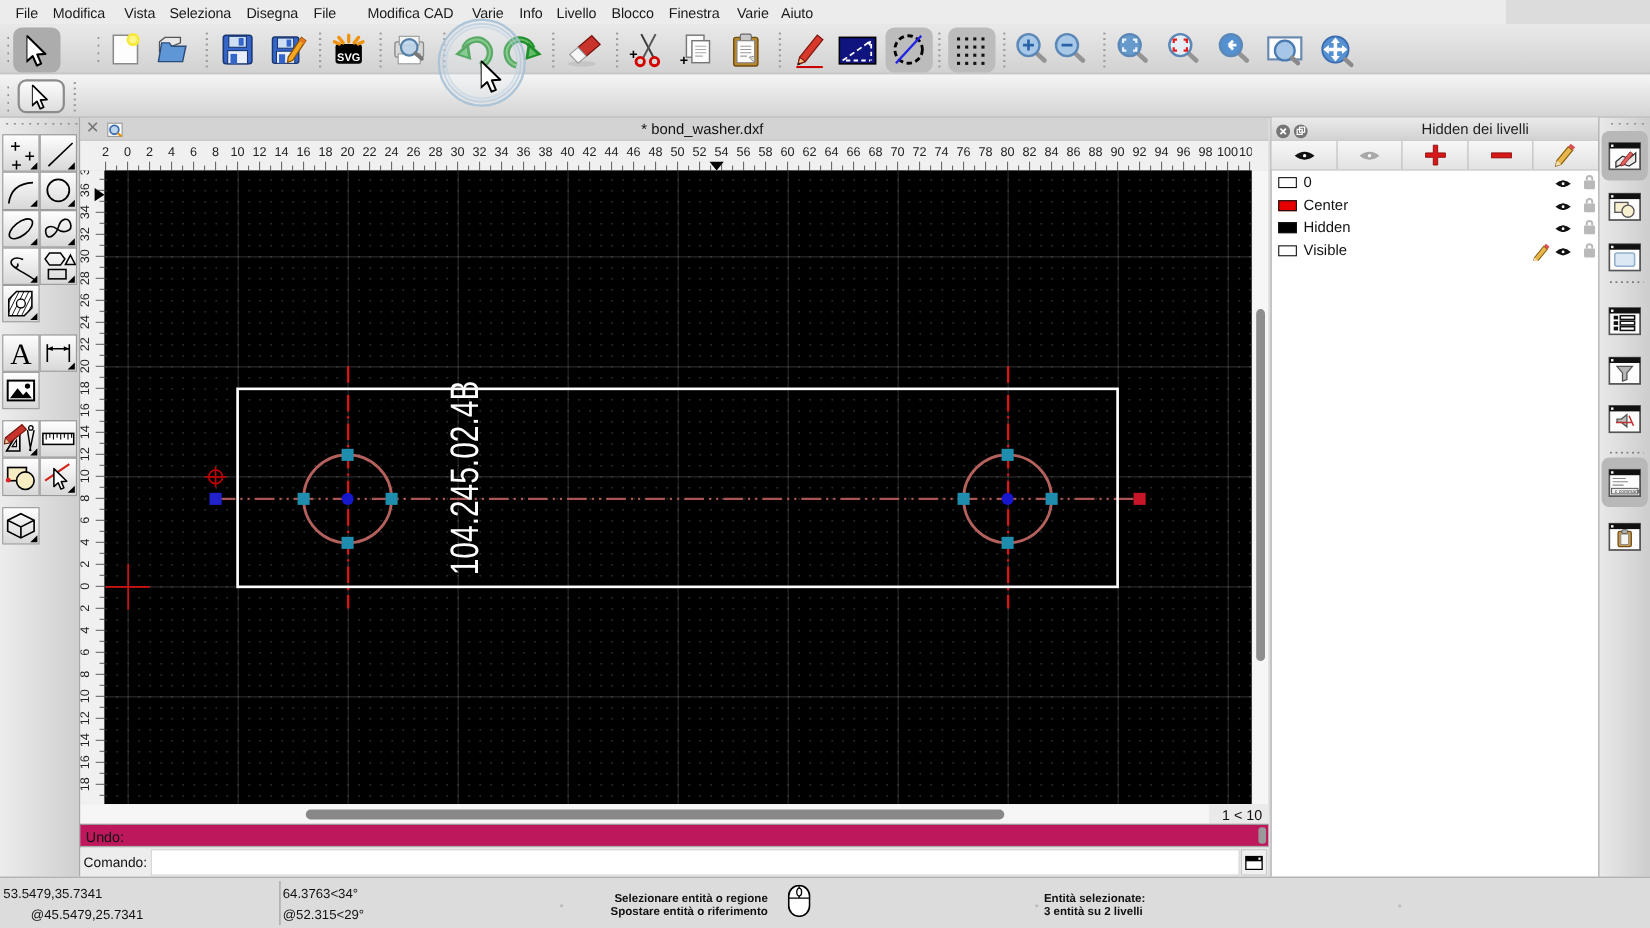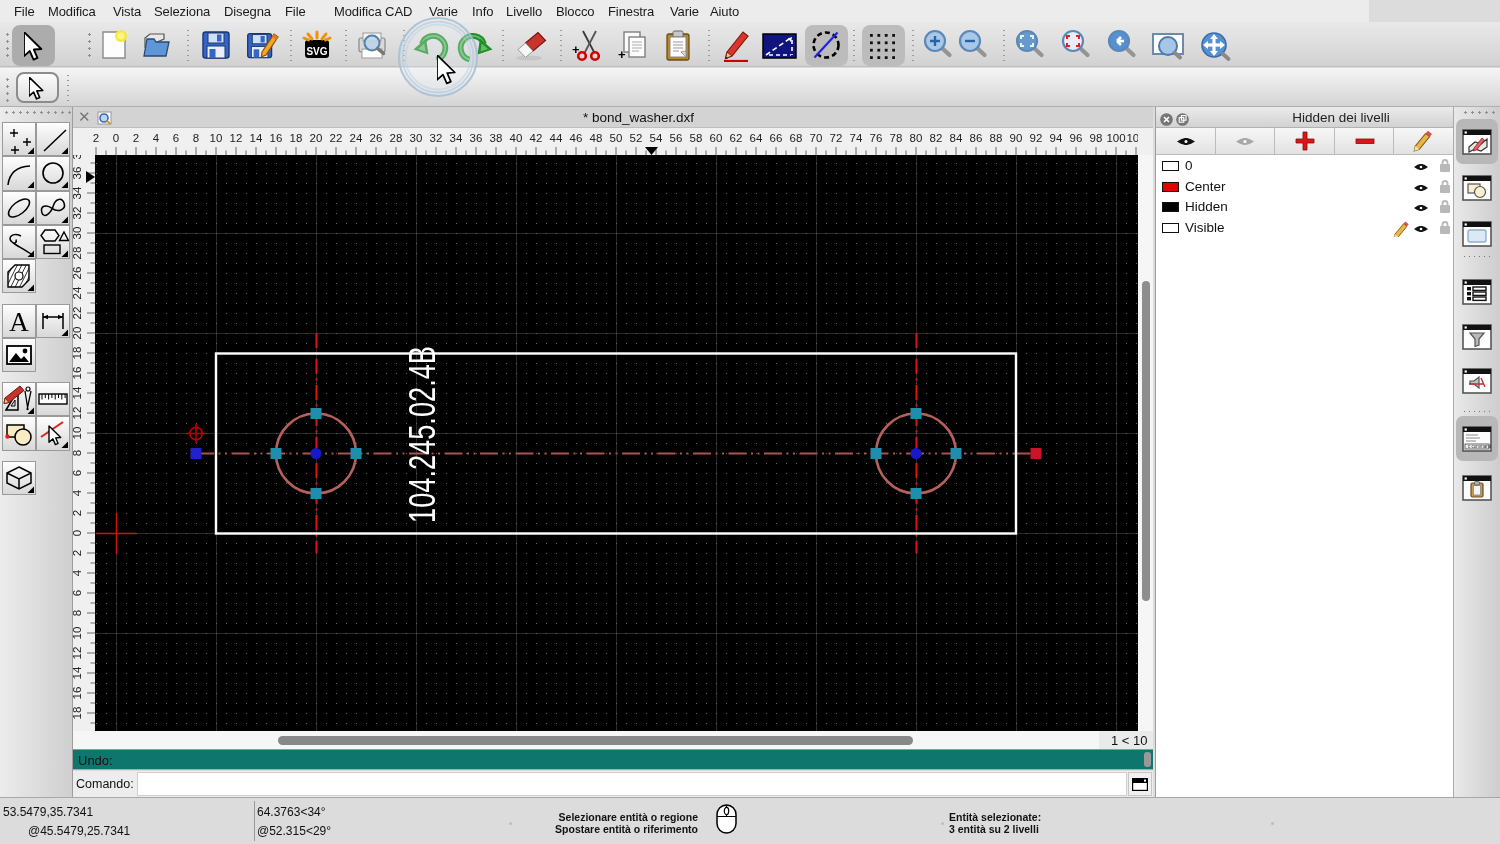--- a/index.html
+++ b/index.html
@@ -25,21 +25,21 @@
 #hruler{left:73px;top:128px;width:1080px;height:27px;background:#f0f0f0;}
 #vruler{left:73px;top:155px;width:22px;height:576px;background:#f0f0f0;}
 
 #canvas{left:95px;top:155px;width:1043px;height:576px;background:#000;}
 
 #vscroll{left:1138px;top:155px;width:15px;height:576px;background:#f6f6f6;}
 #vthumb{position:absolute;left:4px;top:126px;width:8px;height:320px;background:#8d8d8d;border-radius:4px;}
 #hscroll{left:73px;top:731px;width:1080px;height:18px;background:#f6f6f6;}
 #hthumb{position:absolute;left:205px;top:5px;width:635px;height:9px;background:#888;border-radius:4.5px;}
 #pginfo{position:absolute;left:1026px;top:0;width:54px;height:18px;background:#eaeaea;font-size:13px;color:#111;text-align:right;padding:2px 2px 0 0;}
-#undorow{left:73px;top:749px;width:1080px;height:21px;background:#0f766e;border-top:1px solid #989898;border-bottom:1px solid #ababab;}
+#undorow{left:73px;top:749px;width:1080px;height:21px;background:#be185d;border-top:1px solid #989898;border-bottom:1px solid #ababab;}
 #undorow .lbl{position:absolute;left:5px;top:3px;font-size:13px;color:#111;}
 #undothumb{position:absolute;left:1071px;top:2px;width:7px;height:15px;background:#999;border-radius:3px;}
 #cmdrow{left:73px;top:771px;width:1080px;height:26px;background:#ededed;}
 #cmdrow .lbl{position:absolute;left:3px;top:6px;font-size:12.5px;color:#111;}
 #cmdinput{position:absolute;left:64px;top:1px;width:990px;height:24px;background:#fff;border:1px solid #d0d0d0;}
 #cmdbtn{position:absolute;left:1055px;top:1px;width:24px;height:24px;background:#f0f0f0;border:1px solid #c6c6c6;}
 
 #rpanel{left:1155px;top:107px;width:298px;height:690px;background:#fff;border-left:1px solid #9d9d9d;}
 #rphead{position:absolute;left:0;top:0;width:298px;height:21px;background:linear-gradient(#ebebeb,#d2d2d2);border-bottom:1px solid #b2b2b2;}
 #rptitle{position:absolute;left:36px;top:3px;width:298px;text-align:center;font-size:13.5px;color:#222;}

